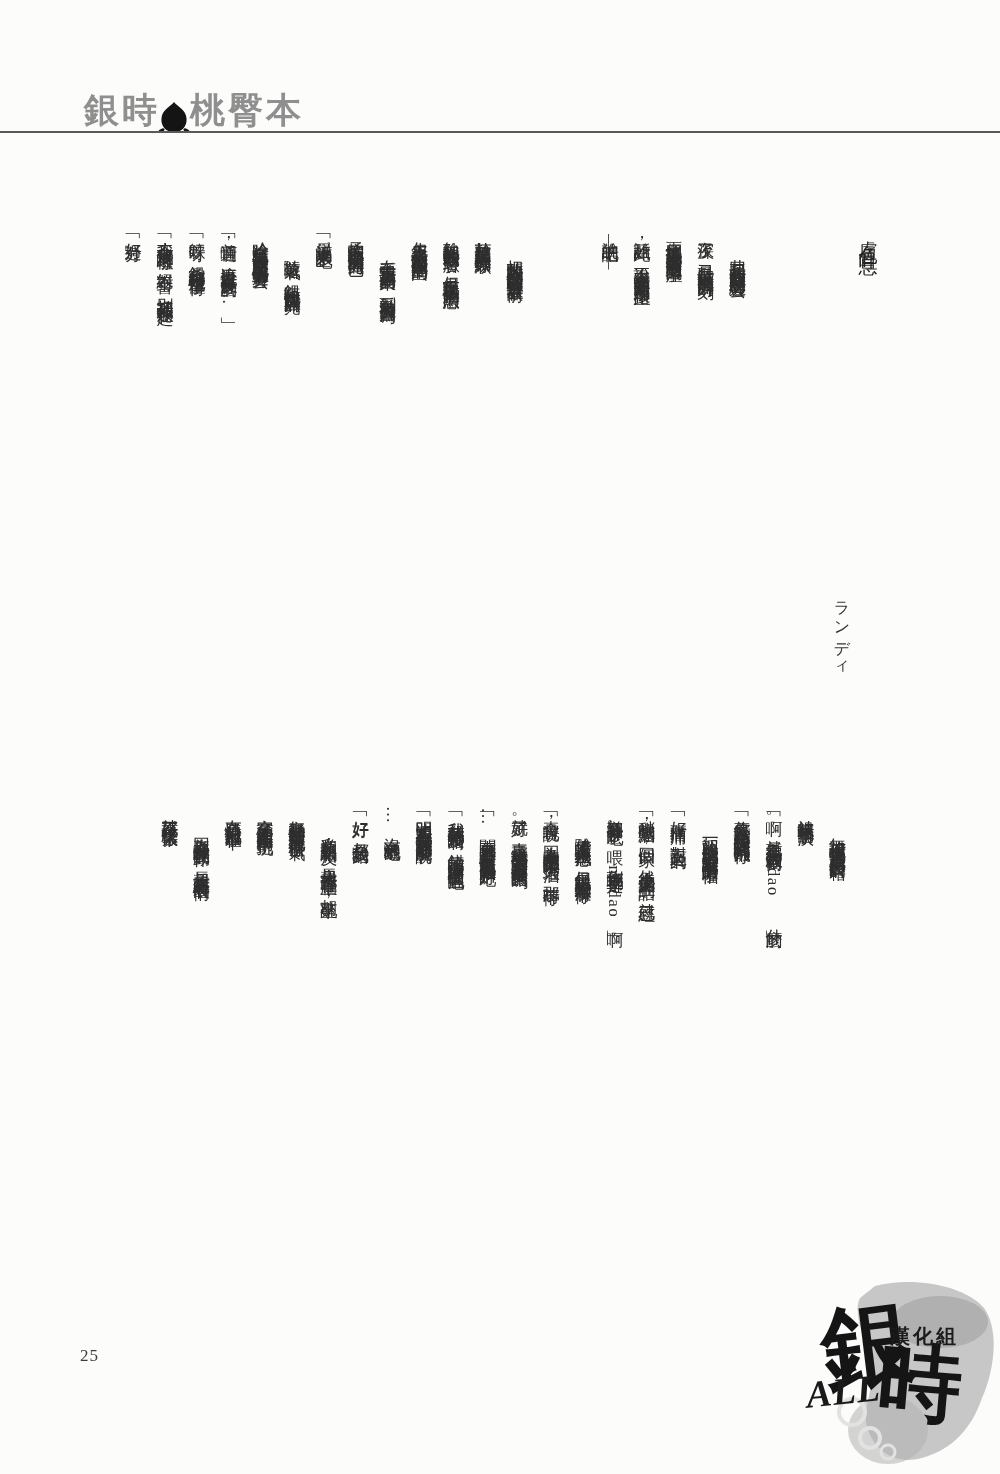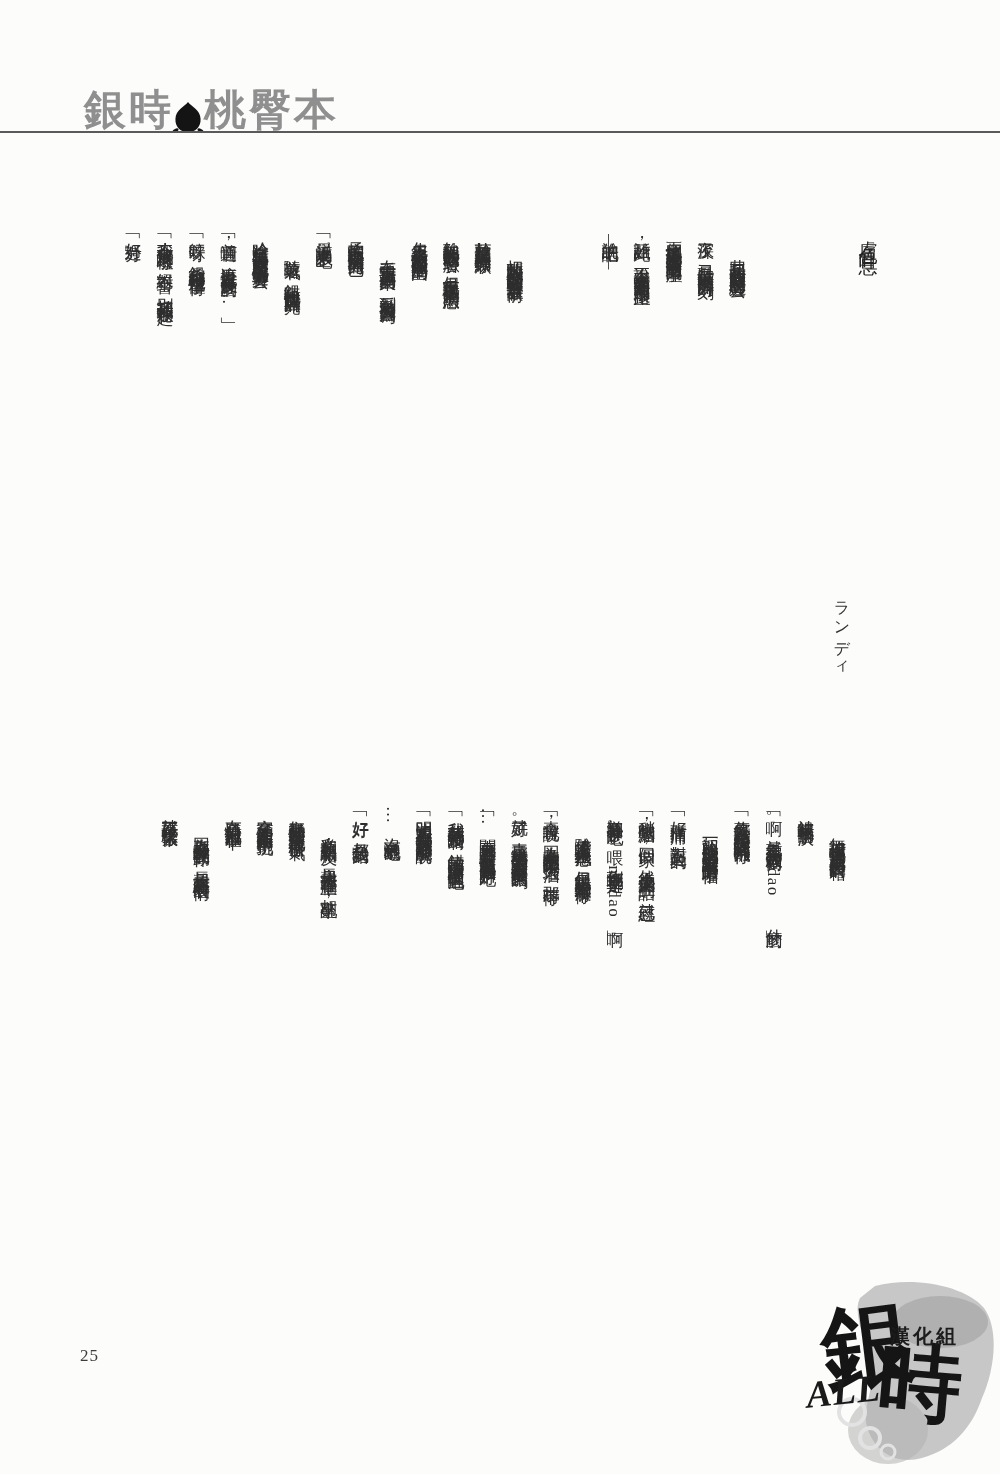--- a/index.html
+++ b/index.html
@@ -5,22 +5,22 @@
   html,body{margin:0;padding:0;}
   body{
     width:1000px;height:1474px;position:relative;overflow:hidden;
     background:#fcfcfb;
     font-family:"Liberation Serif", serif;
   }
   .page{position:absolute;inset:0;}
   
   .header{position:absolute;left:84px;top:90px;display:flex;align-items:flex-start;}
   .logo-text{
-    font-size:42px;font-weight:bold;color:#8f8f8f;letter-spacing:3px;
-    font-family:Liberation Serif, serif;line-height:40px;
+    font-size:35px;font-weight:bold;color:#8f8f8f;letter-spacing:3px;
+    font-family:Liberation Sans, sans-serif;line-height:40px;
   }
   .peach{width:36px;height:34px;margin:10px -2px 0 -4px;}
   .header-rule{position:absolute;left:0;top:131px;width:1000px;height:2px;background:#5a5a5a;}
   
   .vcol{
     position:absolute;writing-mode:vertical-rl;text-orientation:mixed;
     font-size:17px;letter-spacing:1.5px;line-height:24px;width:24px;
     color:#2e2e2e;white-space:nowrap;
   }
   .story-title{font-size:19px;letter-spacing:5px;color:#222;}

